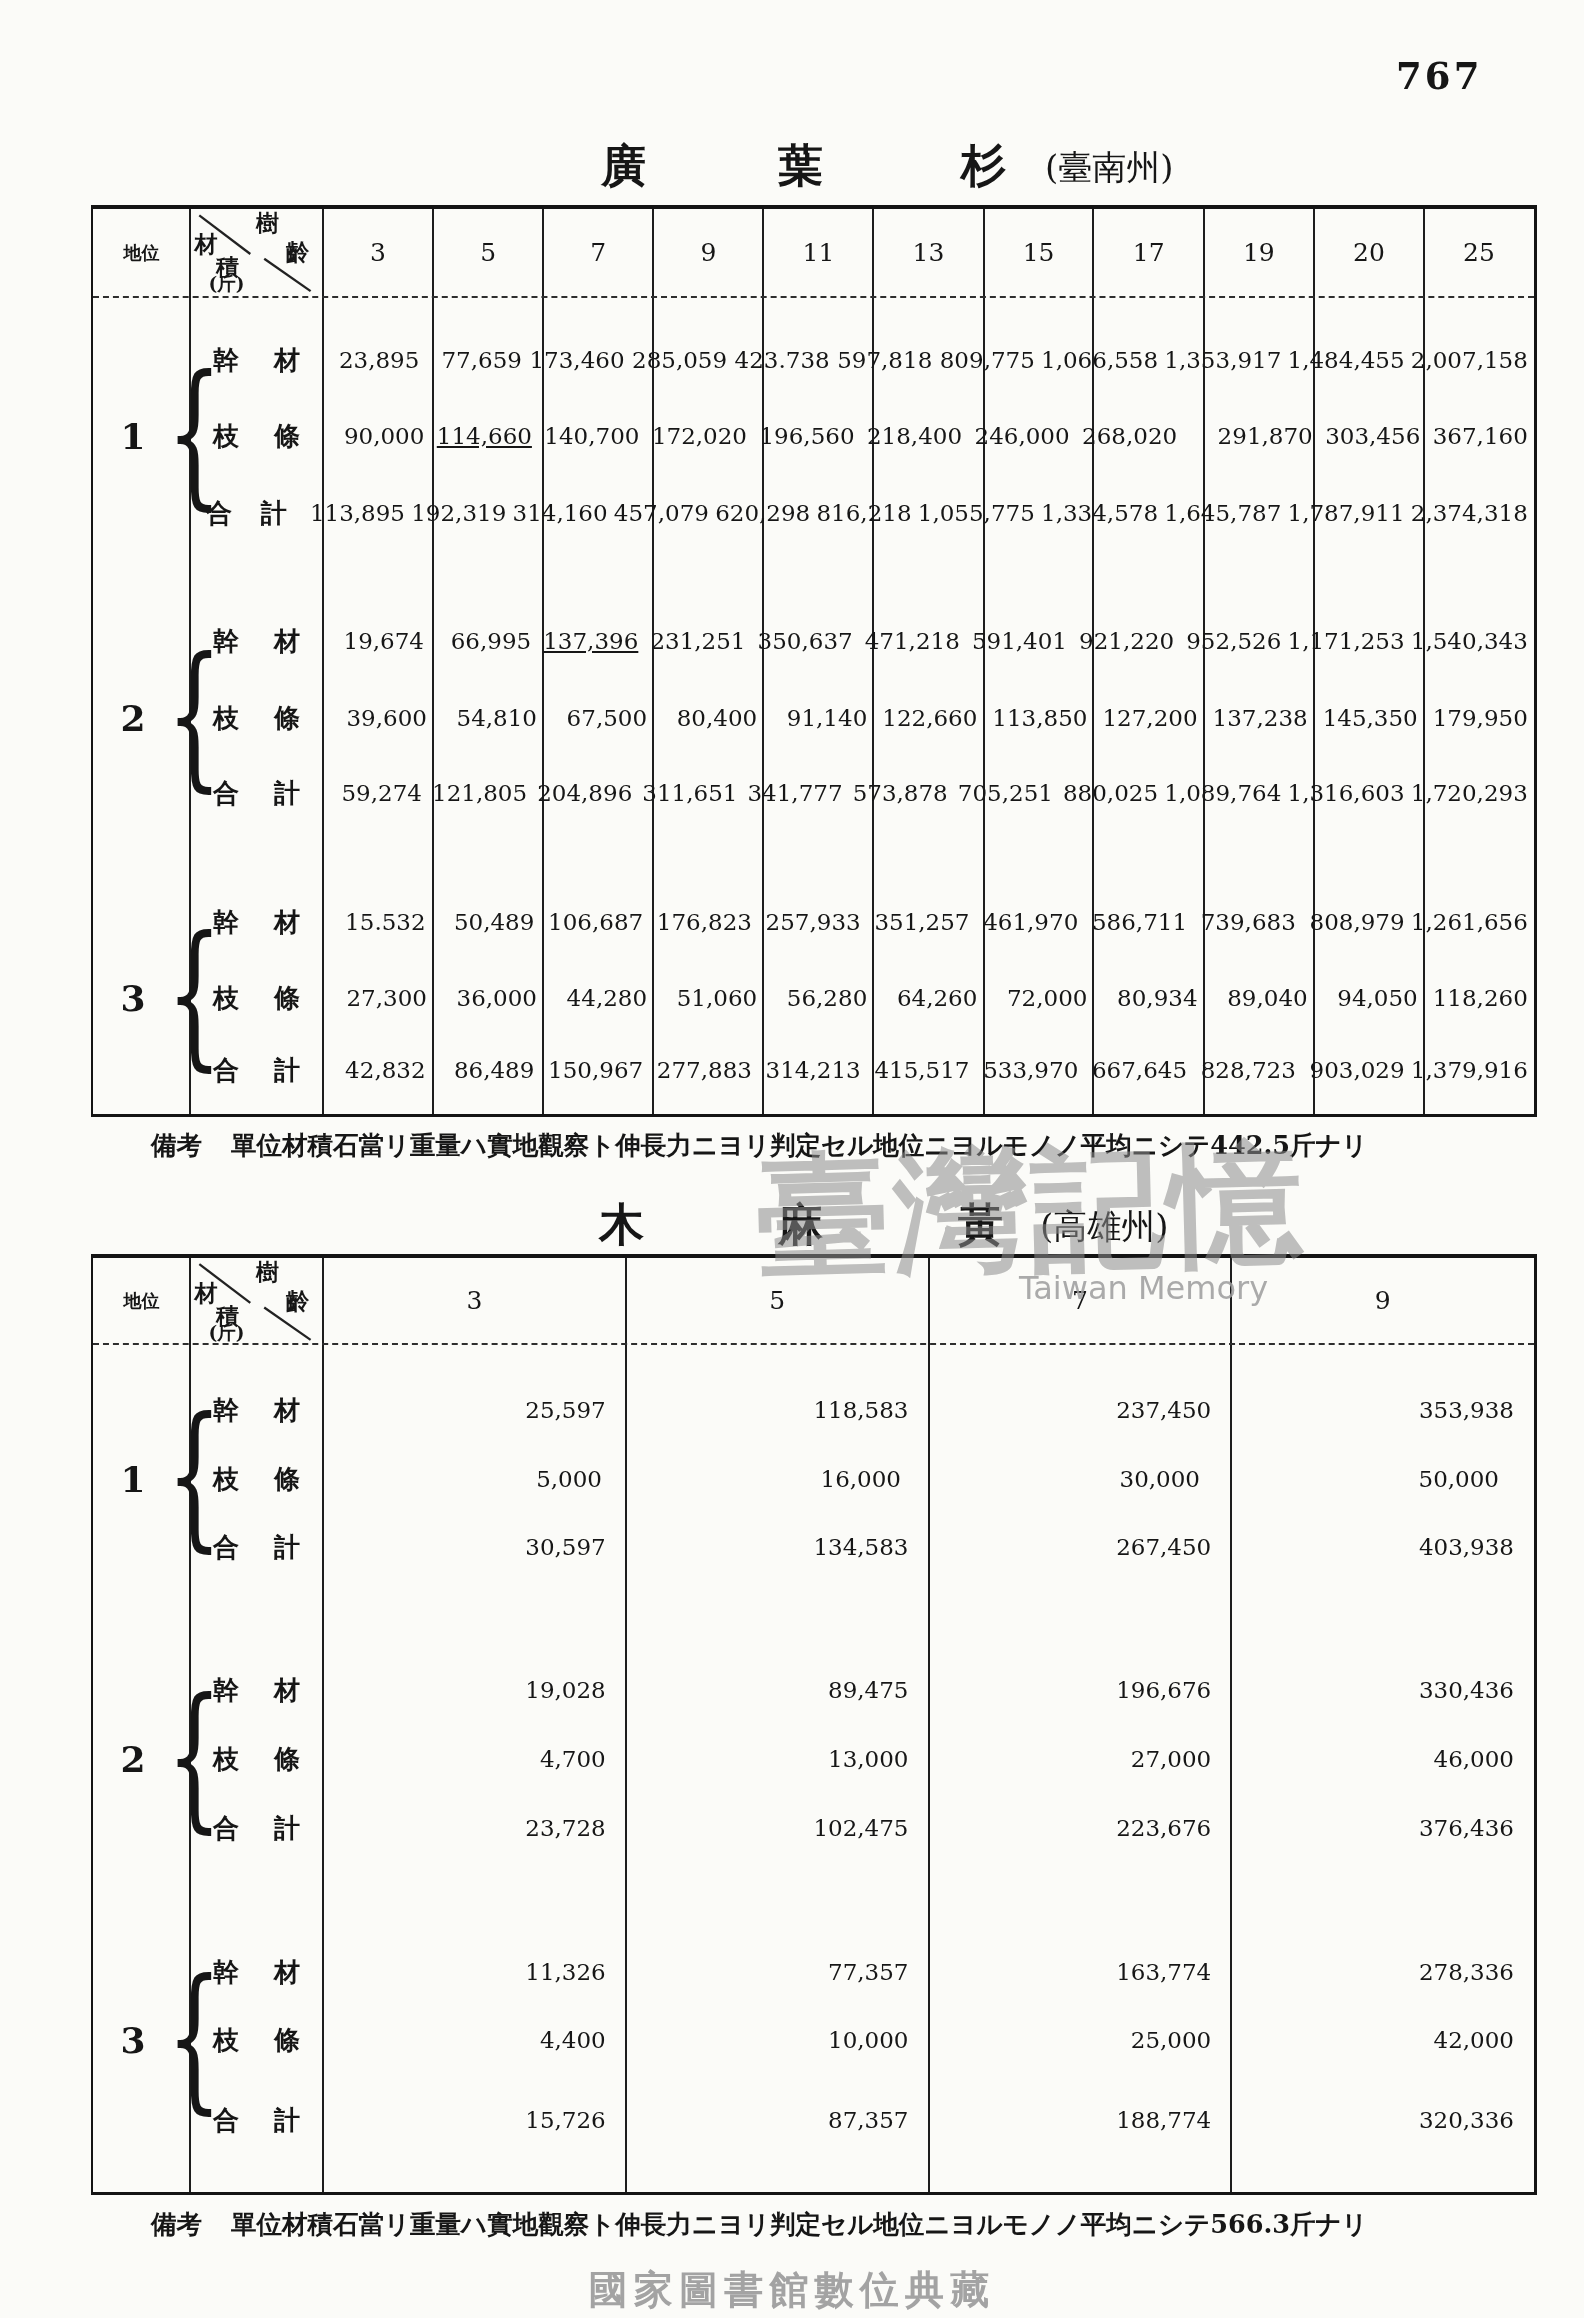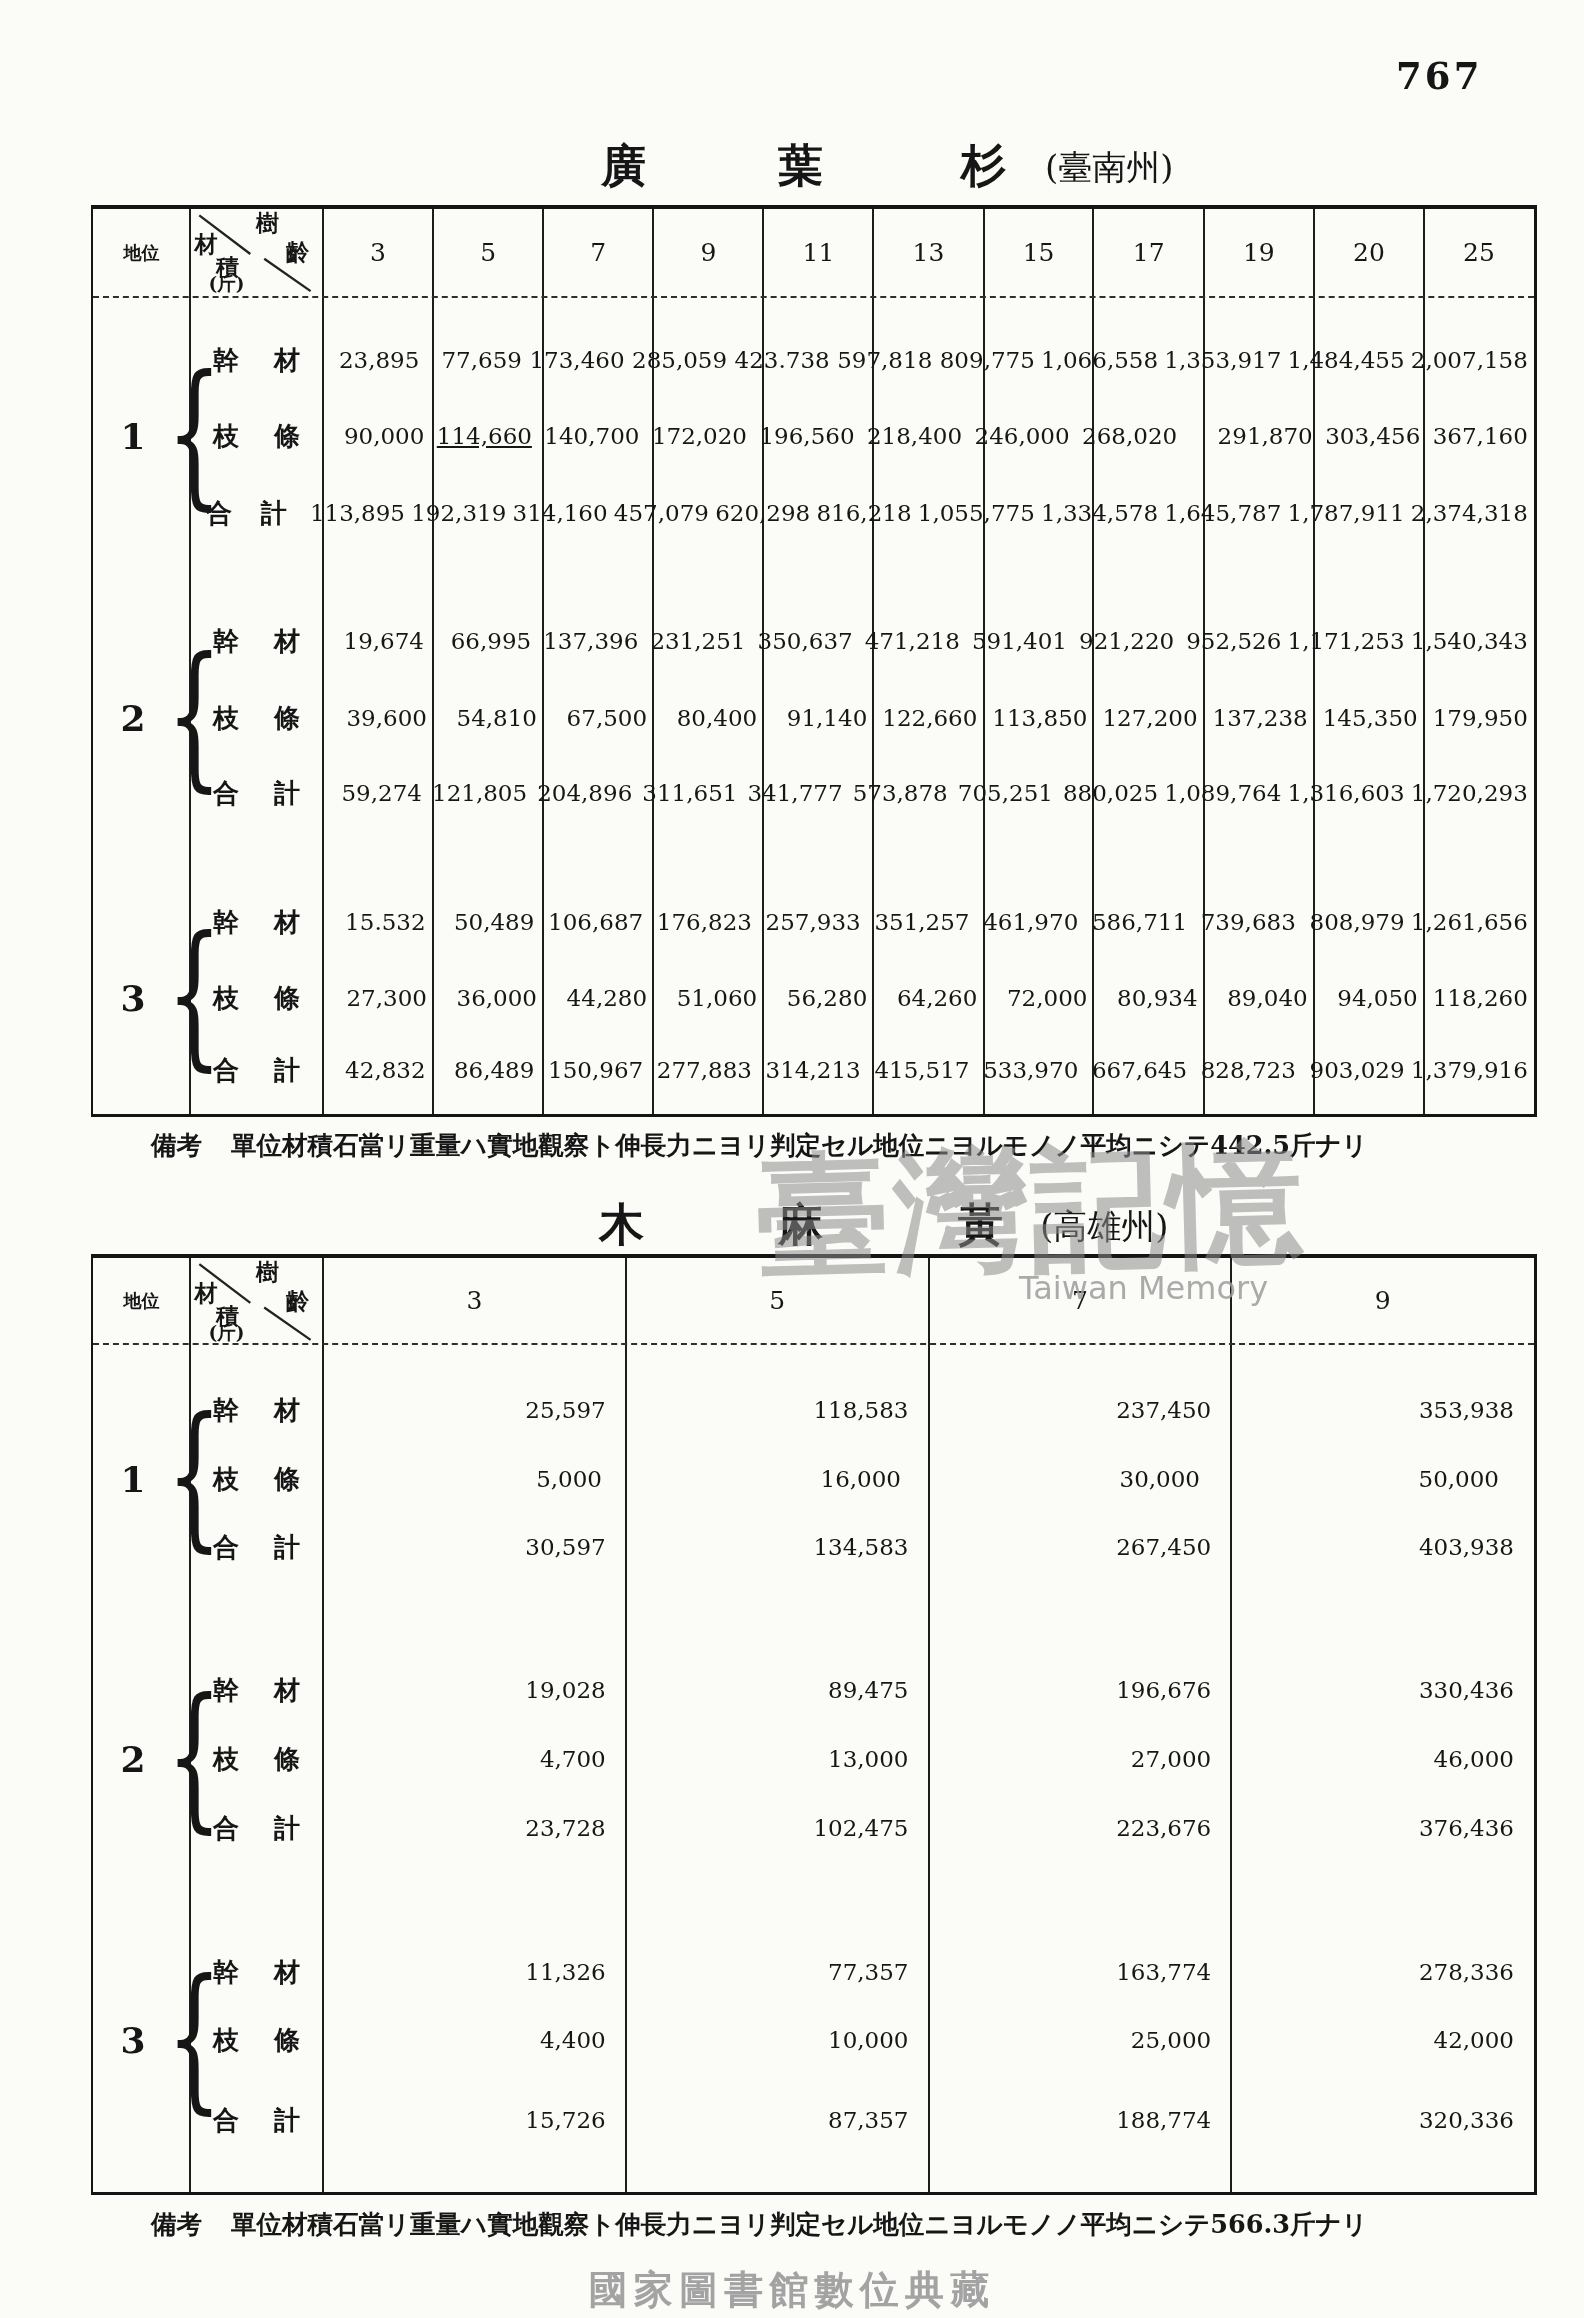--- a/index.html
+++ b/index.html
@@ -140,21 +140,21 @@
           <div class="c-val" style="padding-right: 6.2px;">1,787,911</div>
           <div class="c-val" style="padding-right: 6.2px;">2,374,318</div>
         </div>
         <div class="brace" style="top: 46px;">{</div>
         <div class="site-num" style="top: 115px;">1</div>
         <div class="trow" style="top: 320px;">
           <div class="c-site"></div>
           <div class="c-label">幹 材</div>
           <div class="c-val" style="padding-right: 6.2px;">19,674</div>
           <div class="c-val" style="padding-right: 6.2px;">66,995</div>
-          <div class="c-val" style="padding-right: 6.2px;">137,396</div>
+          <div class="c-val" style="padding-right: 6.2px; text-decoration: underline;">137,396</div>
           <div class="c-val" style="padding-right: 6.2px;">231,251</div>
           <div class="c-val" style="padding-right: 6.2px;">350,637</div>
           <div class="c-val" style="padding-right: 6.2px;">471,218</div>
           <div class="c-val" style="padding-right: 6.2px;">591,401</div>
           <div class="c-val" style="padding-right: 6.2px;">921,220</div>
           <div class="c-val" style="padding-right: 6.2px;">952,526</div>
           <div class="c-val" style="padding-right: 6.2px;">1,171,253</div>
           <div class="c-val" style="padding-right: 6.2px;">1,540,343</div>
         </div>
         <div class="trow" style="top: 397px;">

